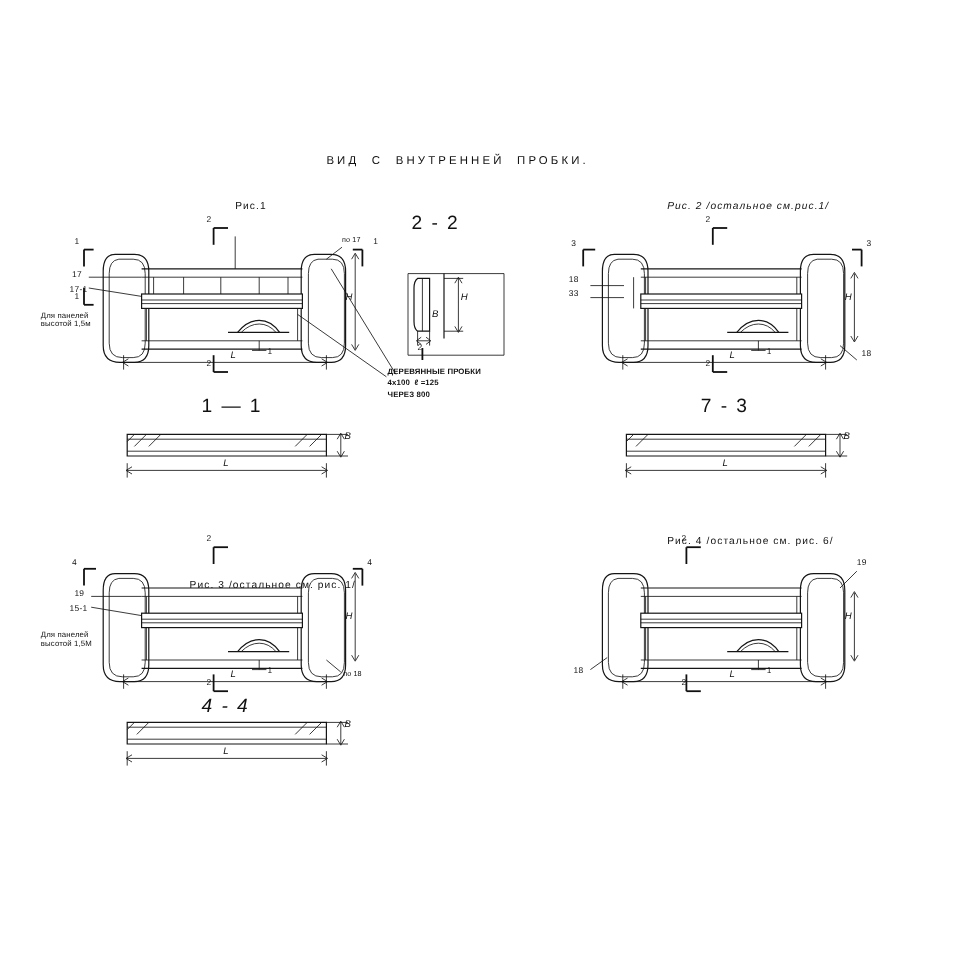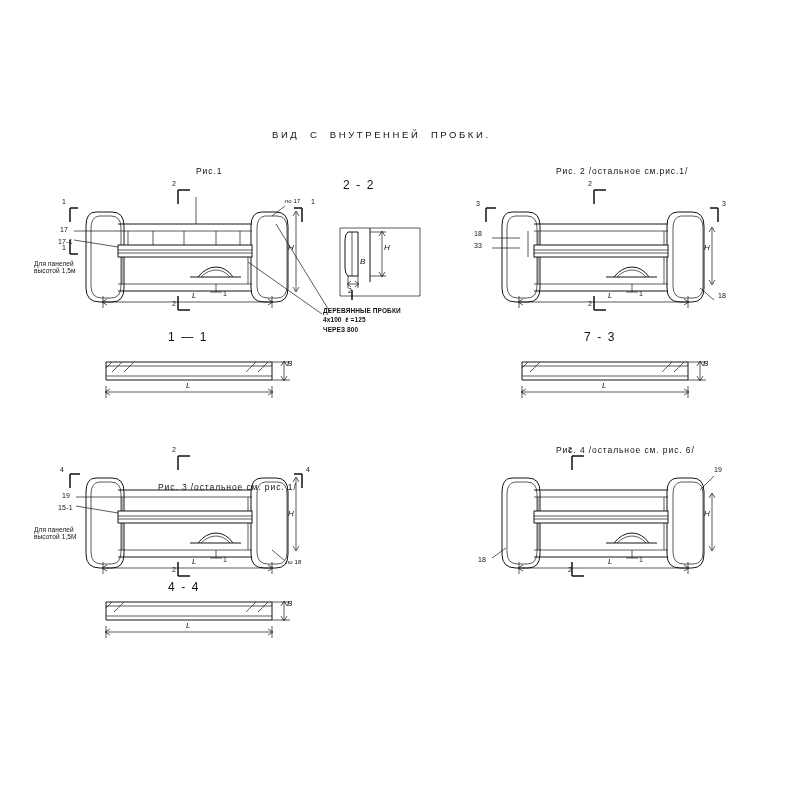--- a/index.html
+++ b/index.html
@@ -31,21 +31,21 @@
   }
   .t-head {
     font-size: 9.5px;
     letter-spacing: 2.6px;
   }
   .t-fig {
     font-size: 8.5px;
     letter-spacing: 0.9px;
   }
   .t-sec {
-    font-size: 12px;
+    font-size: 16px;
     letter-spacing: 1.6px;
   }
   .t-small {
     font-size: 7px;
     letter-spacing: 0.2px;
   }
   .t-tiny {
     font-size: 6px;
     letter-spacing: 0.1px;
   }
@@ -384,21 +384,21 @@
   <div class="lbl t-small" style="left:348px; top:287px;">2</div>
 
   <div class="lbl t-note" style="left:323px; top:308px; font-weight:bold;">ДЕРЕВЯННЫЕ ПРОБКИ</div>
   <div class="lbl t-note" style="left:323px; top:317px; font-weight:bold;">4x100  ℓ =125</div>
   <div class="lbl t-note" style="left:323px; top:327px; font-weight:bold;">ЧЕРЕЗ 800</div>
 
   <div class="lbl t-sec" style="left:168px; top:331px;">1 — 1</div>
   <div class="lbl t-dim" style="left:287px; top:360px;">B</div>
   <div class="lbl t-dim" style="left:186px; top:382px;">L</div>
 
-  <div class="lbl t-fig" style="left:556px; top:167px;">Рис. 2 /остальное см.рис.1/</div>
+  <div class="lbl t-fig" style="left:556px; top:167px;font-style:italic;">Рис. 2 /остальное см.рис.1/</div>
   <div class="lbl t-small" style="left:476px; top:200px;">3</div>
   <div class="lbl t-small" style="left:722px; top:200px;">3</div>
   <div class="lbl t-small" style="left:588px; top:180px;">2</div>
   <div class="lbl t-small" style="left:588px; top:300px;">2</div>
   <div class="lbl t-small" style="left:474px; top:230px;">18</div>
   <div class="lbl t-small" style="left:474px; top:242px;">33</div>
   <div class="lbl t-small" style="left:718px; top:292px;">18</div>
   <div class="lbl t-dim" style="left:704px; top:244px;">H</div>
   <div class="lbl t-dim" style="left:608px; top:292px;">L</div>
   <div class="lbl t-small" style="left:639px; top:290px;">1</div>
@@ -414,21 +414,21 @@
   <div class="lbl t-small" style="left:172px; top:566px;">2</div>
   <div class="lbl t-small" style="left:62px; top:492px;">19</div>
   <div class="lbl t-small" style="left:58px; top:504px;">15-1</div>
   <div class="lbl t-note" style="left:34px; top:527px;">Для панелей
 высотой 1,5М</div>
   <div class="lbl t-tiny" style="left:286px; top:559px;">по 18</div>
   <div class="lbl t-dim" style="left:288px; top:510px;">H</div>
   <div class="lbl t-dim" style="left:192px; top:558px;">L</div>
   <div class="lbl t-small" style="left:223px; top:556px;">1</div>
 
-  <div class="lbl t-sec" style="left:168px; top:581px;">4 - 4</div>
+  <div class="lbl t-sec" style="left:168px; top:581px;font-style:italic;">4 - 4</div>
   <div class="lbl t-dim" style="left:287px; top:600px;">B</div>
   <div class="lbl t-dim" style="left:186px; top:622px;">L</div>
 
   <div class="lbl t-fig" style="left:556px; top:446px;">Рис. 4 /остальное см. рис. 6/</div>
   <div class="lbl t-small" style="left:568px; top:446px;">2</div>
   <div class="lbl t-small" style="left:568px; top:566px;">2</div>
   <div class="lbl t-small" style="left:714px; top:466px;">19</div>
   <div class="lbl t-small" style="left:478px; top:556px;">18</div>
   <div class="lbl t-dim" style="left:704px; top:510px;">H</div>
   <div class="lbl t-dim" style="left:608px; top:558px;">L</div>

